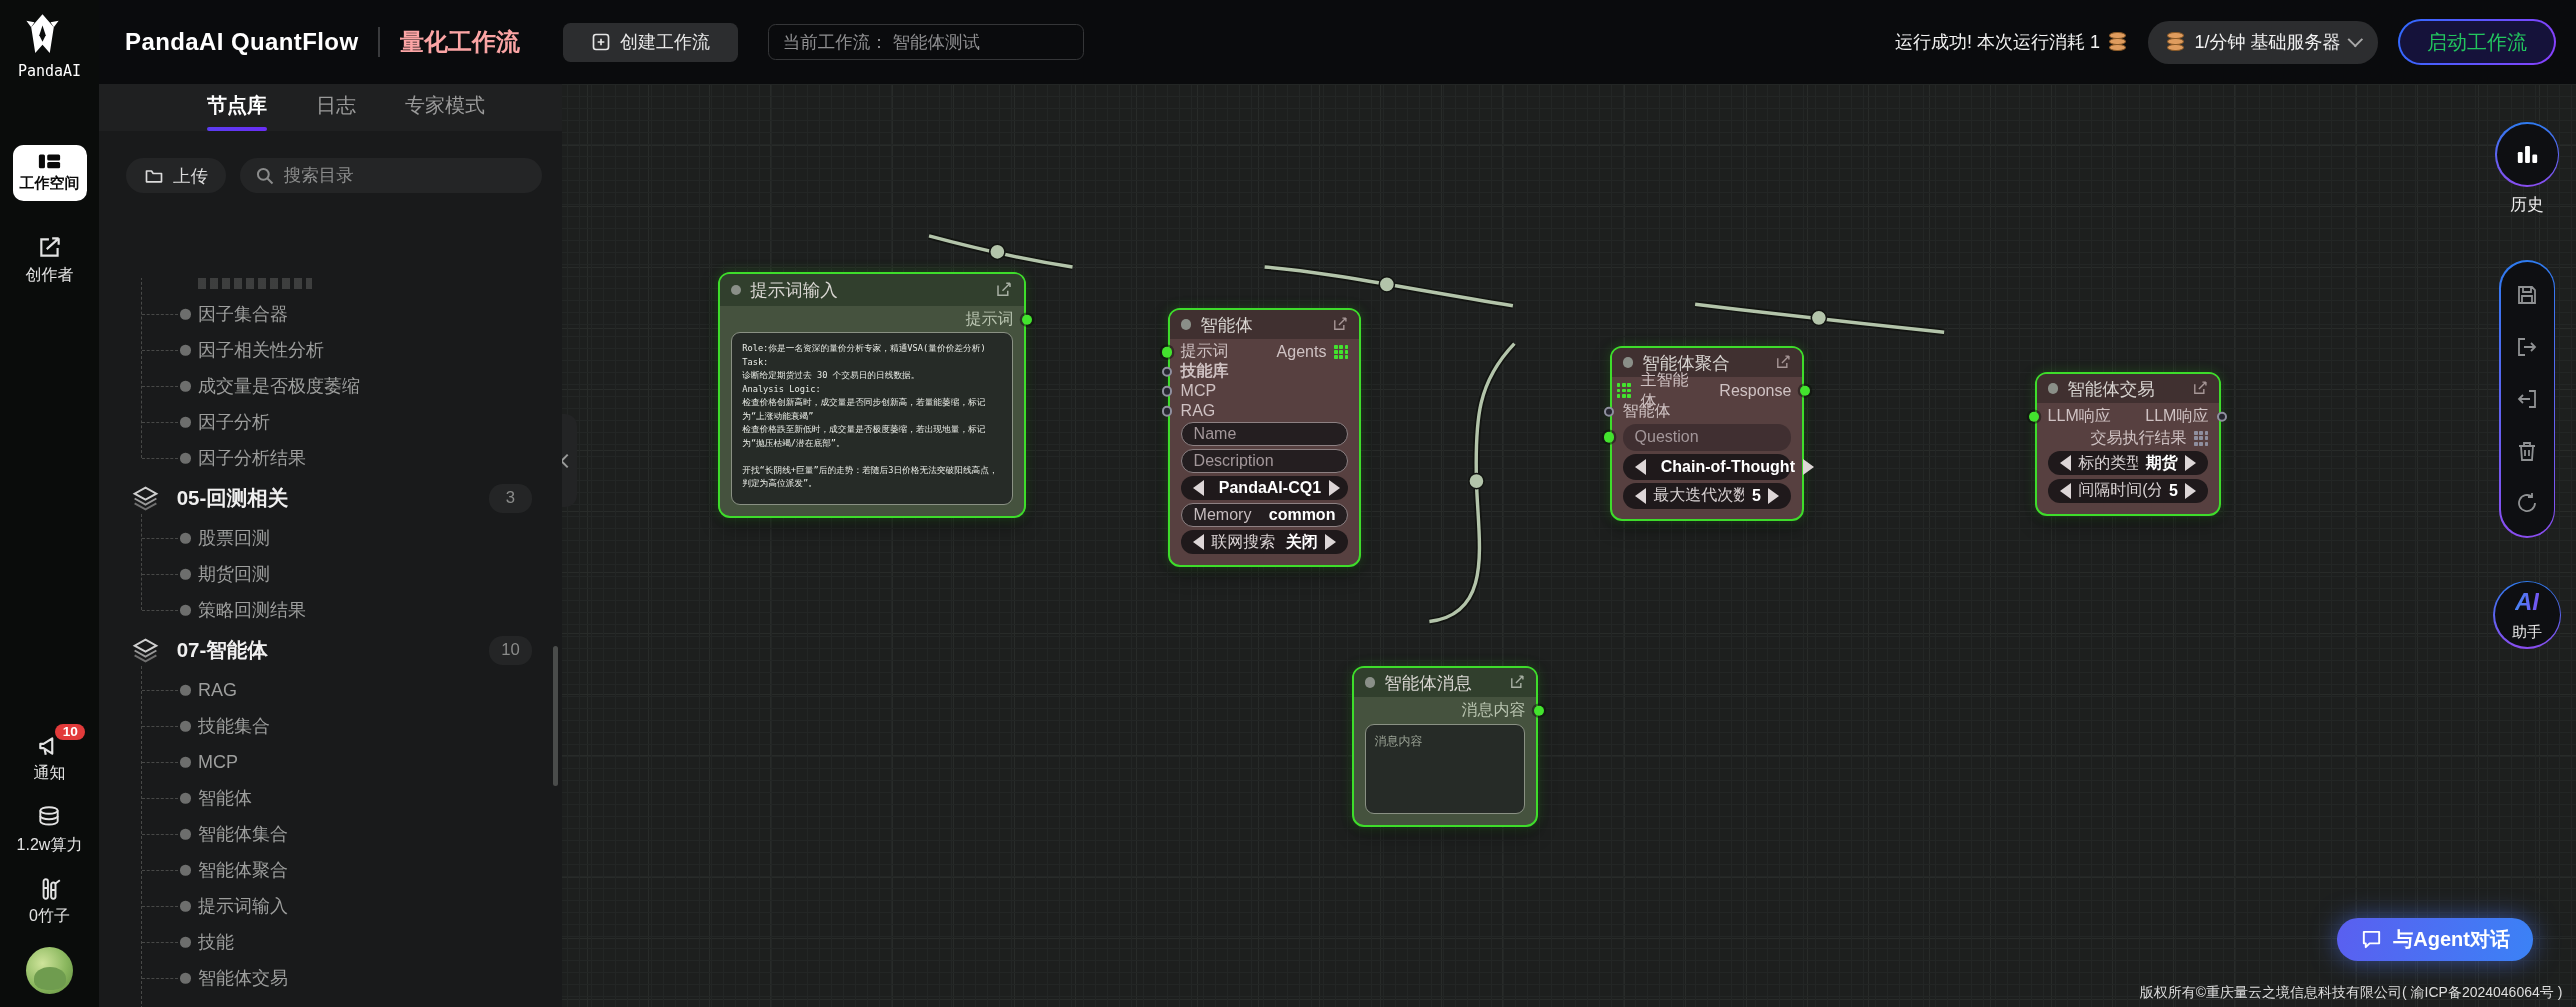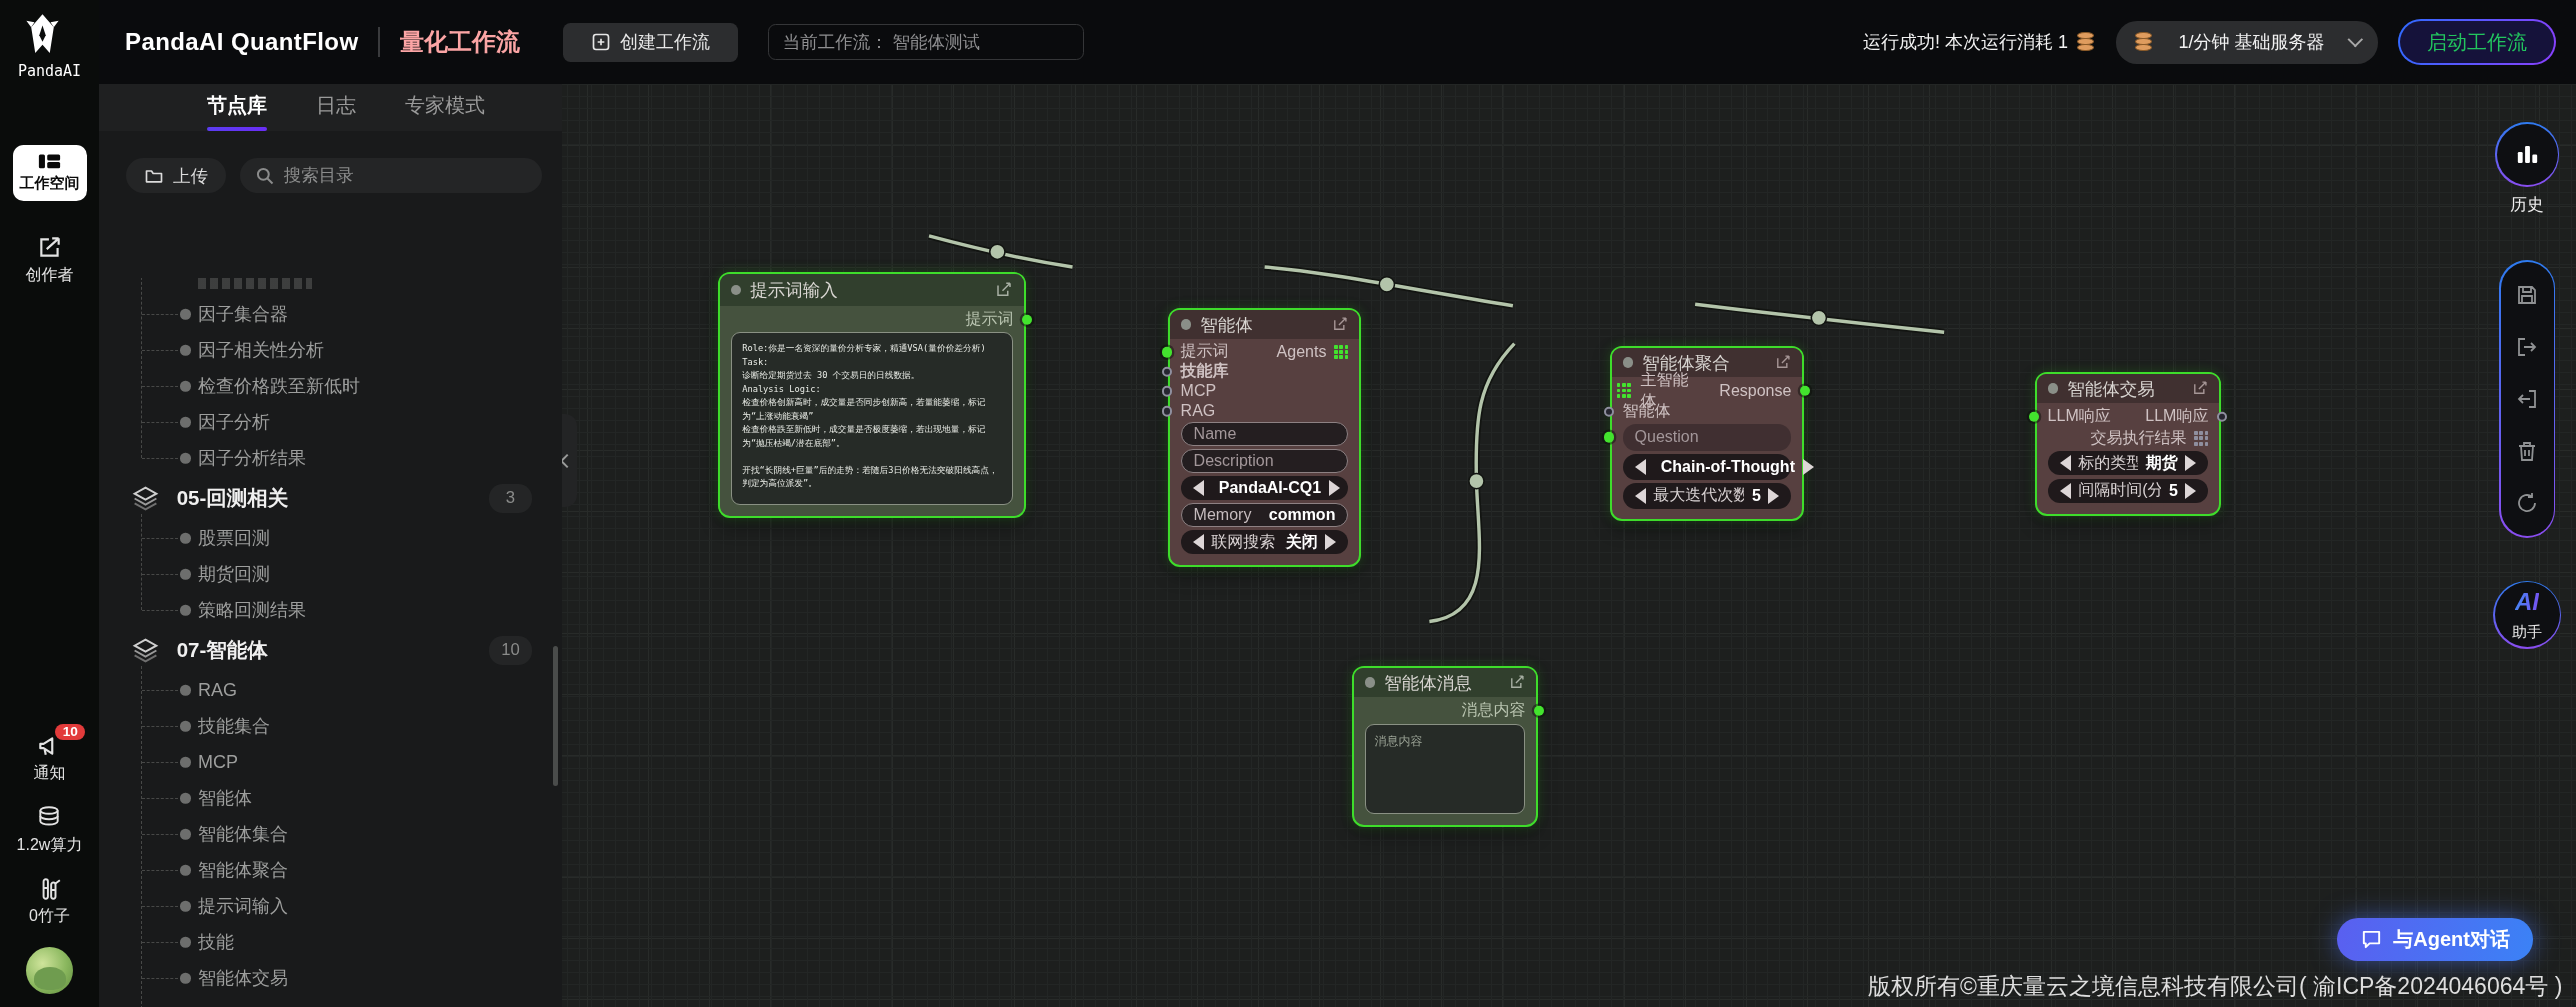--- a/index.html
+++ b/index.html
@@ -88,21 +88,21 @@
   .wf-input { margin-left:30px; width:316px; height:36px; border:1.5px solid #353638; border-radius:7.6px;
       background:transparent; display:flex; align-items:center; padding:0 13.7px; }
   .wf-input input { width:100%; background:transparent; border:none; outline:none; color:#bdbdbd; font-size:17.5px; font-family:inherit; }
   .wf-input input::placeholder { color:#8f8f91; }
   .tb-right { margin-left:auto; display:flex; align-items:center; gap:20px; padding-right:20px; }
   .run-status { font-size:18px; color:#f2f2f2; display:flex; align-items:center; gap:7.6px; white-space:nowrap; }
   .coins { position:relative; width:20px; height:21px; flex:0 0 auto; }
   .coins i { position:absolute; left:1.5px; width:16.7px; height:7.6px; border-radius:50%; background:#df9c5e; border:0.8px solid #8a5a28; }
   .coins i:nth-child(1){top:0;} .coins i:nth-child(2){top:6px;} .coins i:nth-child(3){top:12px;}
   .srv-pill { height:43px; background:#2c2d2f; border-radius:21px; display:flex; align-items:center;
-      gap:25px; padding:0 18px; font-size:18px; color:#f2f2f2; cursor:pointer; white-space:nowrap; }
+      gap:9px; padding:0 18px; font-size:18px; color:#f2f2f2; cursor:pointer; white-space:nowrap; }
   .chev-down { width:10.6px; height:10.6px; border-right:2.3px solid #a8a8a8; border-bottom:2.3px solid #a8a8a8;
       transform:rotate(45deg); margin-top:-4.6px; }
   .btn-start-wrap { background:linear-gradient(110deg,#2f6bff,#8a3ffc); padding:1.9px; border-radius:23px; cursor:pointer; }
   .btn-start { background:#15123a; border-radius:21px; height:42px; padding:0 27px;
       display:flex; align-items:center; font-size:20px; color:#22c55e; white-space:nowrap; }
 
   
   .rail { position:absolute; left:0; top:0; width:99px; height:100%; background:#0a0c0b; z-index:40;
           display:flex; flex-direction:column; align-items:center; }
   .logo { margin-top:10.6px; text-align:center; }
@@ -168,21 +168,21 @@
   .ai-circle .ring-inner { width:65px; height:65px; gap:7px; }
   .ai-txt { font-size:24px; font-weight:bold; font-style:italic;
       background:linear-gradient(100deg,#3f8cf5,#7c4df2); -webkit-background-clip:text; background-clip:text; color:transparent; }
   .ai-sub { font-size:15px; color:#e9e9e9; }
 
   
   .chat-btn { position:absolute; right:43px; bottom:47px; height:43px; border-radius:21px; z-index:26;
       background:linear-gradient(100deg,#5a5ff0,#3b82f6); display:flex; align-items:center; gap:10.6px;
       padding:0 23px; font-size:20px; font-weight:bold; color:#fff; cursor:pointer; white-space:nowrap;
       box-shadow:0 0 26px rgba(78,120,248,.55); }
-  .copyright { position:absolute; right:13.7px; bottom:6px; font-size:23px; color:#dedede; z-index:26; white-space:nowrap; }
+  .copyright { position:absolute; right:13.7px; bottom:6px; font-size:14px; color:#dedede; z-index:26; white-space:nowrap; }
 
   svg { display:block; }
 </style>
 </head>
 <body>
 
 <div class="canvas">
   <svg class="wires" width="2477" height="924" viewBox="130 110 3262 1217" style="left:0;top:0">
     <g transform="translate(-130,-110)">
       <path class="wire-under" d="M1353,420 C1405,434 1470,450 1542,461"></path>
@@ -437,21 +437,21 @@
       <div class="t-item">
           <span class="t-dot"></span>
           <span class="t-label">因子集合器</span>
         </div>
       <div class="t-item">
           <span class="t-dot"></span>
           <span class="t-label">因子相关性分析</span>
         </div>
       <div class="t-item">
           <span class="t-dot"></span>
-          <span class="t-label">检查价格跌至新低时</span>
+          <span class="t-label">成交量是否极度萎缩</span>
         </div>
       <div class="t-item">
           <span class="t-dot"></span>
           <span class="t-label">因子分析</span>
         </div>
       <div class="t-item">
           <span class="t-dot"></span>
           <span class="t-label">因子分析结果</span>
         </div>
     </div>

